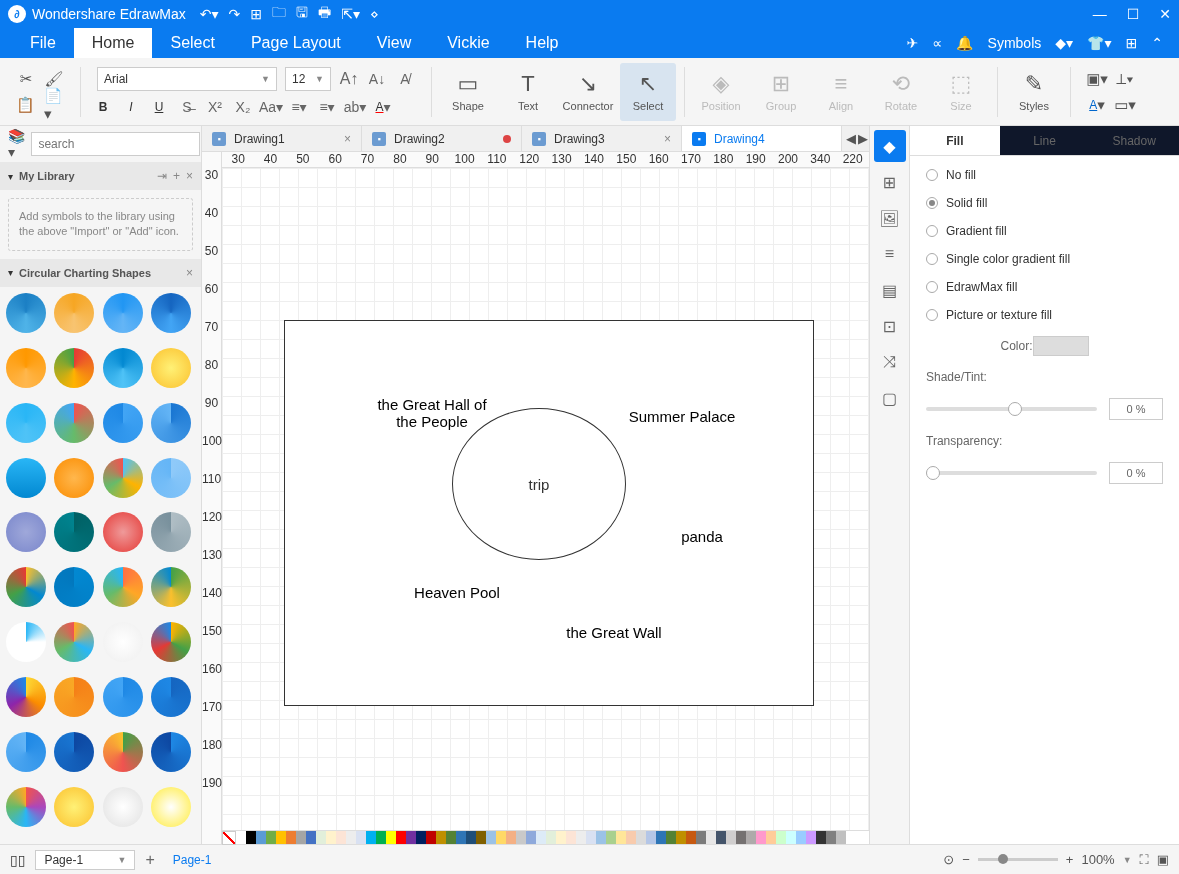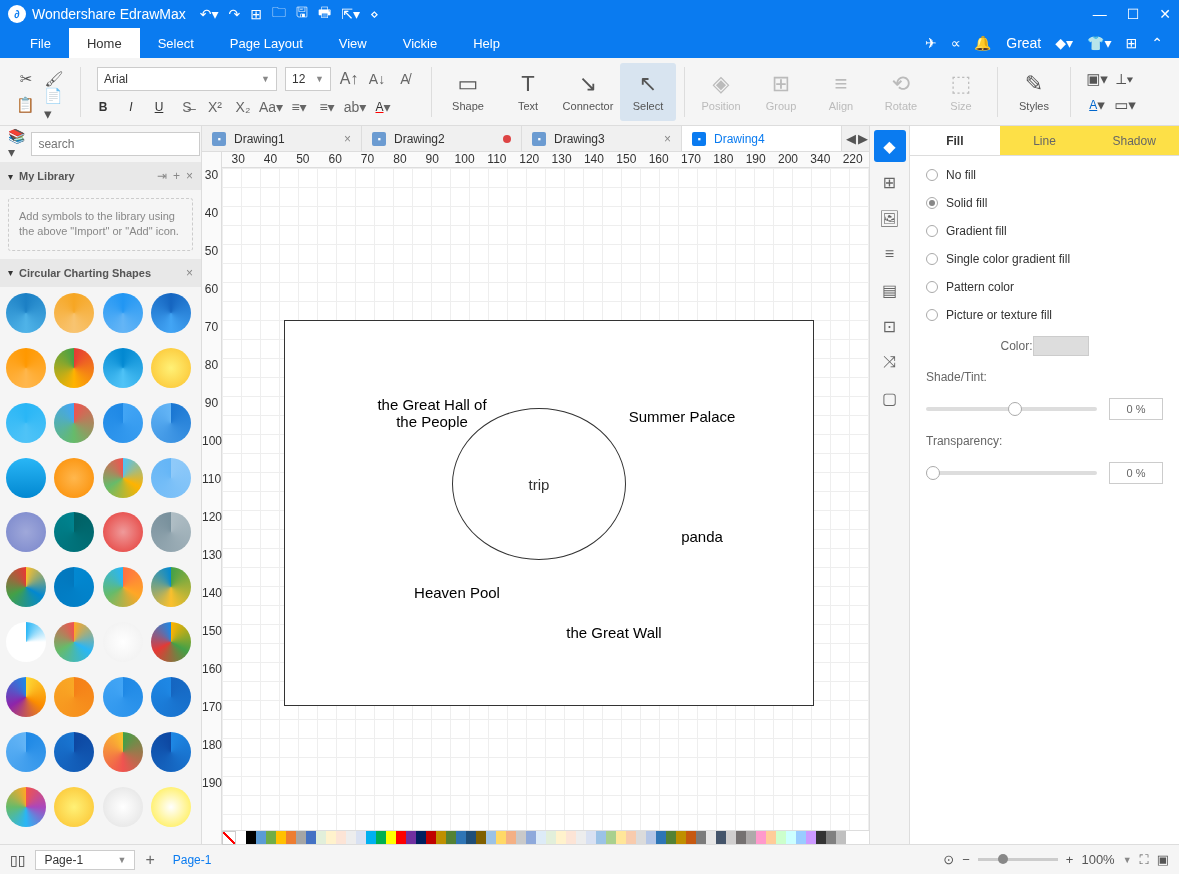--- a/index.html
+++ b/index.html
@@ -5,21 +5,21 @@
 *{box-sizing:border-box;margin:0;padding:0;font-family:Arial,sans-serif;font-size:12px;color:#333}
 body{width:1179px;height:874px;overflow:hidden;background:#fff;display:flex;flex-direction:column}
 .titlebar{height:28px;background:#0a7bf0;color:#fff;display:flex;align-items:center;padding:0 8px}
 .titlebar .logo{width:18px;height:18px;border-radius:50%;background:#fff;margin-right:6px;display:flex;align-items:center;justify-content:center;color:#0a7bf0;font-weight:bold;font-size:11px}
 .titlebar .title{color:#fff;font-size:14px}
 .titlebar .qat{display:flex;align-items:center;gap:10px;margin-left:14px}
 .titlebar .qat span, .titlebar .winctrl span{color:#fff;font-size:14px;cursor:pointer}
 .titlebar .spacer{flex:1}
 .titlebar .winctrl{display:flex;gap:20px;align-items:center}
 .menubar{height:30px;background:#0a7bf0;display:flex;align-items:stretch;padding-left:12px}
-.menubar .item{padding:0 18px;display:flex;align-items:center;color:#fff;font-size:13px;cursor:pointer}
+.menubar .item{padding:0 18px;display:flex;align-items:center;color:#fff;font-size:16px;cursor:pointer}
 .menubar .item.active{background:#fff;color:#333}
 .menubar .spacer{flex:1}
 .menubar .right{display:flex;align-items:center;gap:14px;padding-right:16px}
 .menubar .right span{color:#fff;cursor:pointer;font-size:14px}
 .menubar .user{color:#fff;font-size:13px}
 .diamond{color:#ffd700}
 .ribbon{height:68px;background:#f5f5f5;border-bottom:1px solid #ddd;display:flex;align-items:center;padding:4px 8px;gap:4px}
 .rgrp{display:flex;flex-direction:column;gap:6px;padding:0 4px}
 .rgrp.horiz{flex-direction:row;align-items:center;gap:8px}
 .rico{width:20px;height:20px;display:flex;align-items:center;justify-content:center;font-size:15px;color:#555;cursor:pointer}
@@ -74,21 +74,21 @@
 .txtlbl{position:absolute;font-size:15px;font-family:Arial;color:#000;text-align:center}
 .colorbar{height:14px;display:flex;border-top:1px solid #ddd}
 .colorbar .nc{width:14px;height:14px;background:#fff;border:1px solid #ccc;position:relative;flex-shrink:0}
 .colorbar .nc::after{content:"";position:absolute;left:0;top:0;right:0;bottom:0;background:linear-gradient(45deg,transparent 45%,red 45%,red 55%,transparent 55%)}
 .colorbar .sw{width:10px;height:14px;flex-shrink:0}
 .sidetabs{width:40px;background:#f5f5f5;border-left:1px solid #ddd;display:flex;flex-direction:column;align-items:center;padding-top:4px;gap:4px}
 .stab{width:32px;height:32px;display:flex;align-items:center;justify-content:center;font-size:16px;color:#666;cursor:pointer;border-radius:3px}
 .stab.active{background:#0a7bf0;color:#fff}
 .rightpanel{width:270px;background:#fff;border-left:1px solid #ddd;display:flex;flex-direction:column}
 .rptabs{height:30px;display:flex;border-bottom:1px solid #ddd}
-.rptab{flex:1;display:flex;align-items:center;justify-content:center;font-size:12px;color:#666;cursor:pointer;background:#fde047}
+.rptab{flex:1;display:flex;align-items:center;justify-content:center;font-size:12px;color:#666;cursor:pointer;background:#0f172a}
 .rptab.active{background:#fff;font-weight:bold;color:#333}
 .rpbody{padding:12px 16px;display:flex;flex-direction:column;gap:14px}
 .radio{display:flex;align-items:center;gap:8px;font-size:12px;color:#555;cursor:pointer}
 .radio .r{width:12px;height:12px;border:1px solid #aaa;border-radius:50%;display:flex;align-items:center;justify-content:center}
 .radio.sel .r::after{content:"";width:6px;height:6px;background:#888;border-radius:50%}
 .proplbl{font-size:12px;color:#666}
 .proprow{display:flex;align-items:center;justify-content:center}
 .colorswatch{width:56px;height:20px;background:#ddd;border:1px solid #ccc;cursor:pointer}
 .slider{flex:1;height:4px;background:#ddd;border-radius:2px;position:relative;margin-right:12px}
 .slider .thumb{position:absolute;top:-5px;width:14px;height:14px;background:#fff;border:1px solid #aaa;border-radius:50%}
@@ -134,21 +134,21 @@
   <div class="item">Select</div>
   <div class="item">Page Layout</div>
   <div class="item">View</div>
   <div class="item">Vickie</div>
   <div class="item">Help</div>
   <div class="spacer"></div>
   <div class="right">
     <span>✈</span>
     <span>∝</span>
     <span>🔔</span>
-    <span class="user">Great</span>
+    <span class="user">Symbols</span>
     <span class="diamond">◆▾</span>
     <span>👕▾</span>
     <span>⊞</span>
     <span>⌃</span>
   </div>
 </div>
 
 <div class="ribbon">
   <div class="rgrp">
     <div class="rgrp horiz">
@@ -498,21 +498,21 @@
         <div class="radio">
           <span class="r"></span>
           <span>Gradient fill</span>
         </div>
         <div class="radio">
           <span class="r"></span>
           <span>Single color gradient fill</span>
         </div>
         <div class="radio">
           <span class="r"></span>
-          <span>Pattern color</span>
+          <span>EdrawMax fill</span>
         </div>
         <div class="radio">
           <span class="r"></span>
           <span>Picture or texture fill</span>
         </div>
 <div class="proprow">
           <span class="proplbl">Color:</span>
           <div class="colorswatch"></div>
         </div>
 <div class="proplbl">Shade/Tint:</div>

